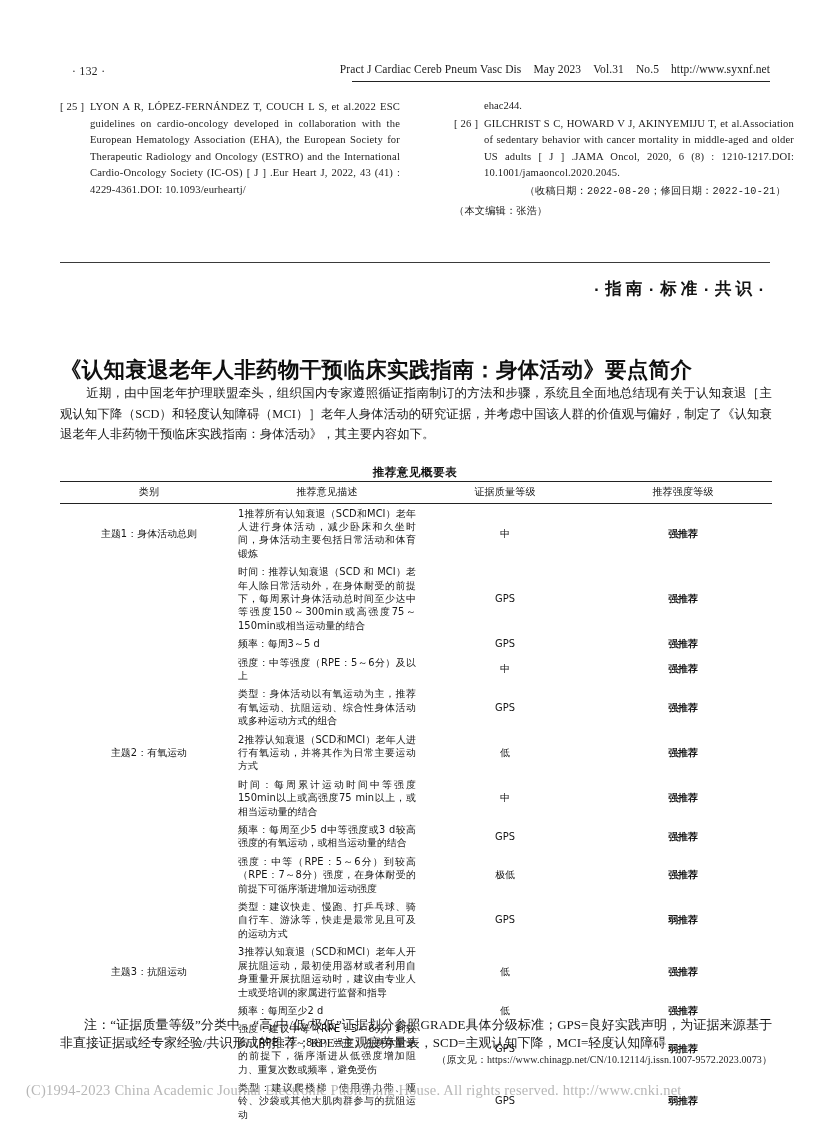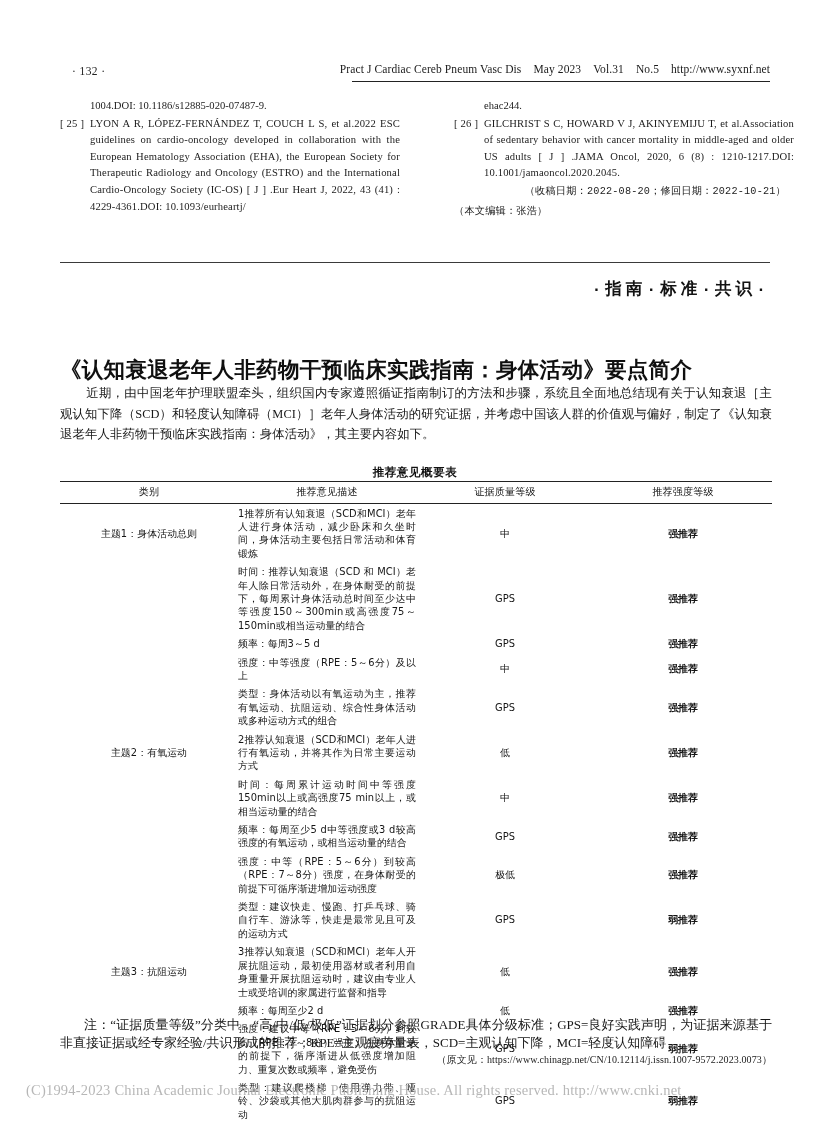--- a/index.html
+++ b/index.html
@@ -275,21 +275,20 @@
       <span>Vol.31</span>
       <span>No.5</span>
       <span>http://www.syxnf.net</span>
     </div>
     <div class="runhead-rule"></div>
   </div>
 
   <div class="refs">
 
     <div class="refcol left">
-      <div class="ref-cont">1004.DOI: 10.1186/s12885-020-07487-9.</div>
       <div class="ref-item">
         <span class="ref-num">[ 25 ]</span>
         <span class="ref-body">LYON A R, LÓPEZ-FERNÁNDEZ T, COUCH L S, et al.2022 ESC guidelines on cardio-oncology developed in collaboration with the European Hematology Association (EHA), the European Society for Therapeutic Radiology and Oncology (ESTRO) and the International Cardio-Oncology Society (IC-OS) [ J ] .Eur Heart J, 2022, 43 (41) : 4229-4361.DOI: 10.1093/eurheartj/</span>
       </div>
     </div>
 
     <div class="refcol right">
       <div class="ref-cont">ehac244.</div>
       <div class="ref-item">
         <span class="ref-num">[ 26 ]</span>

